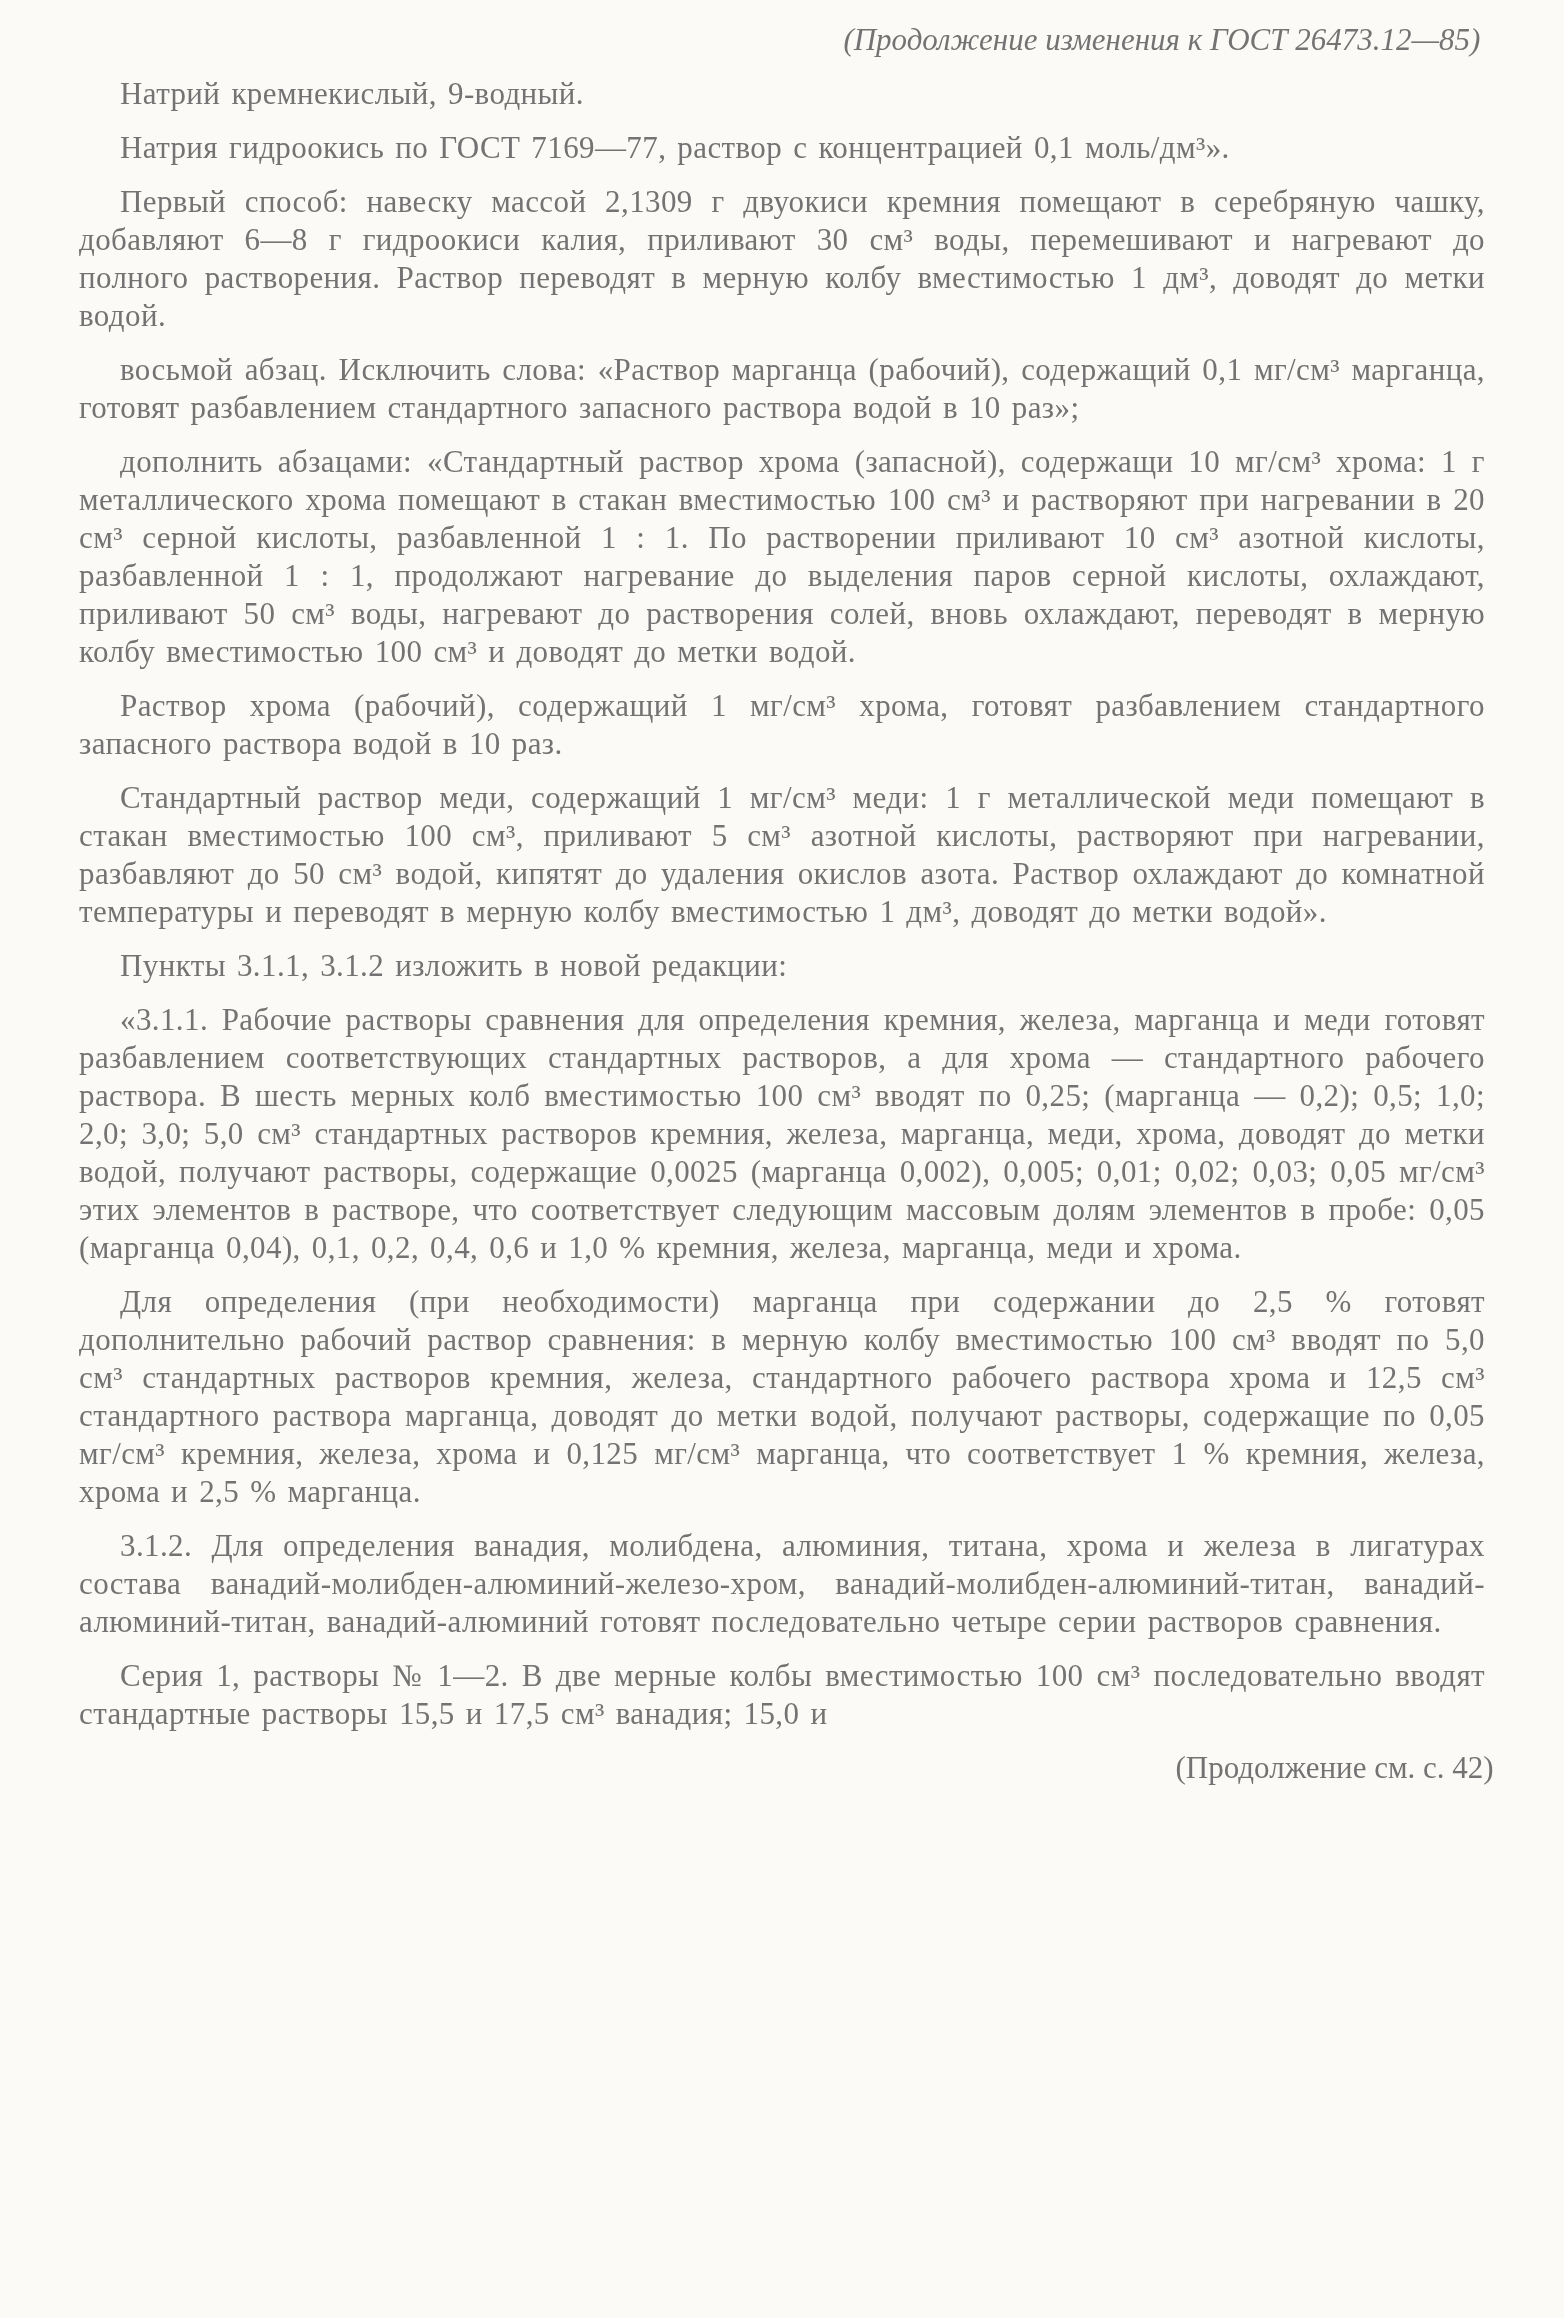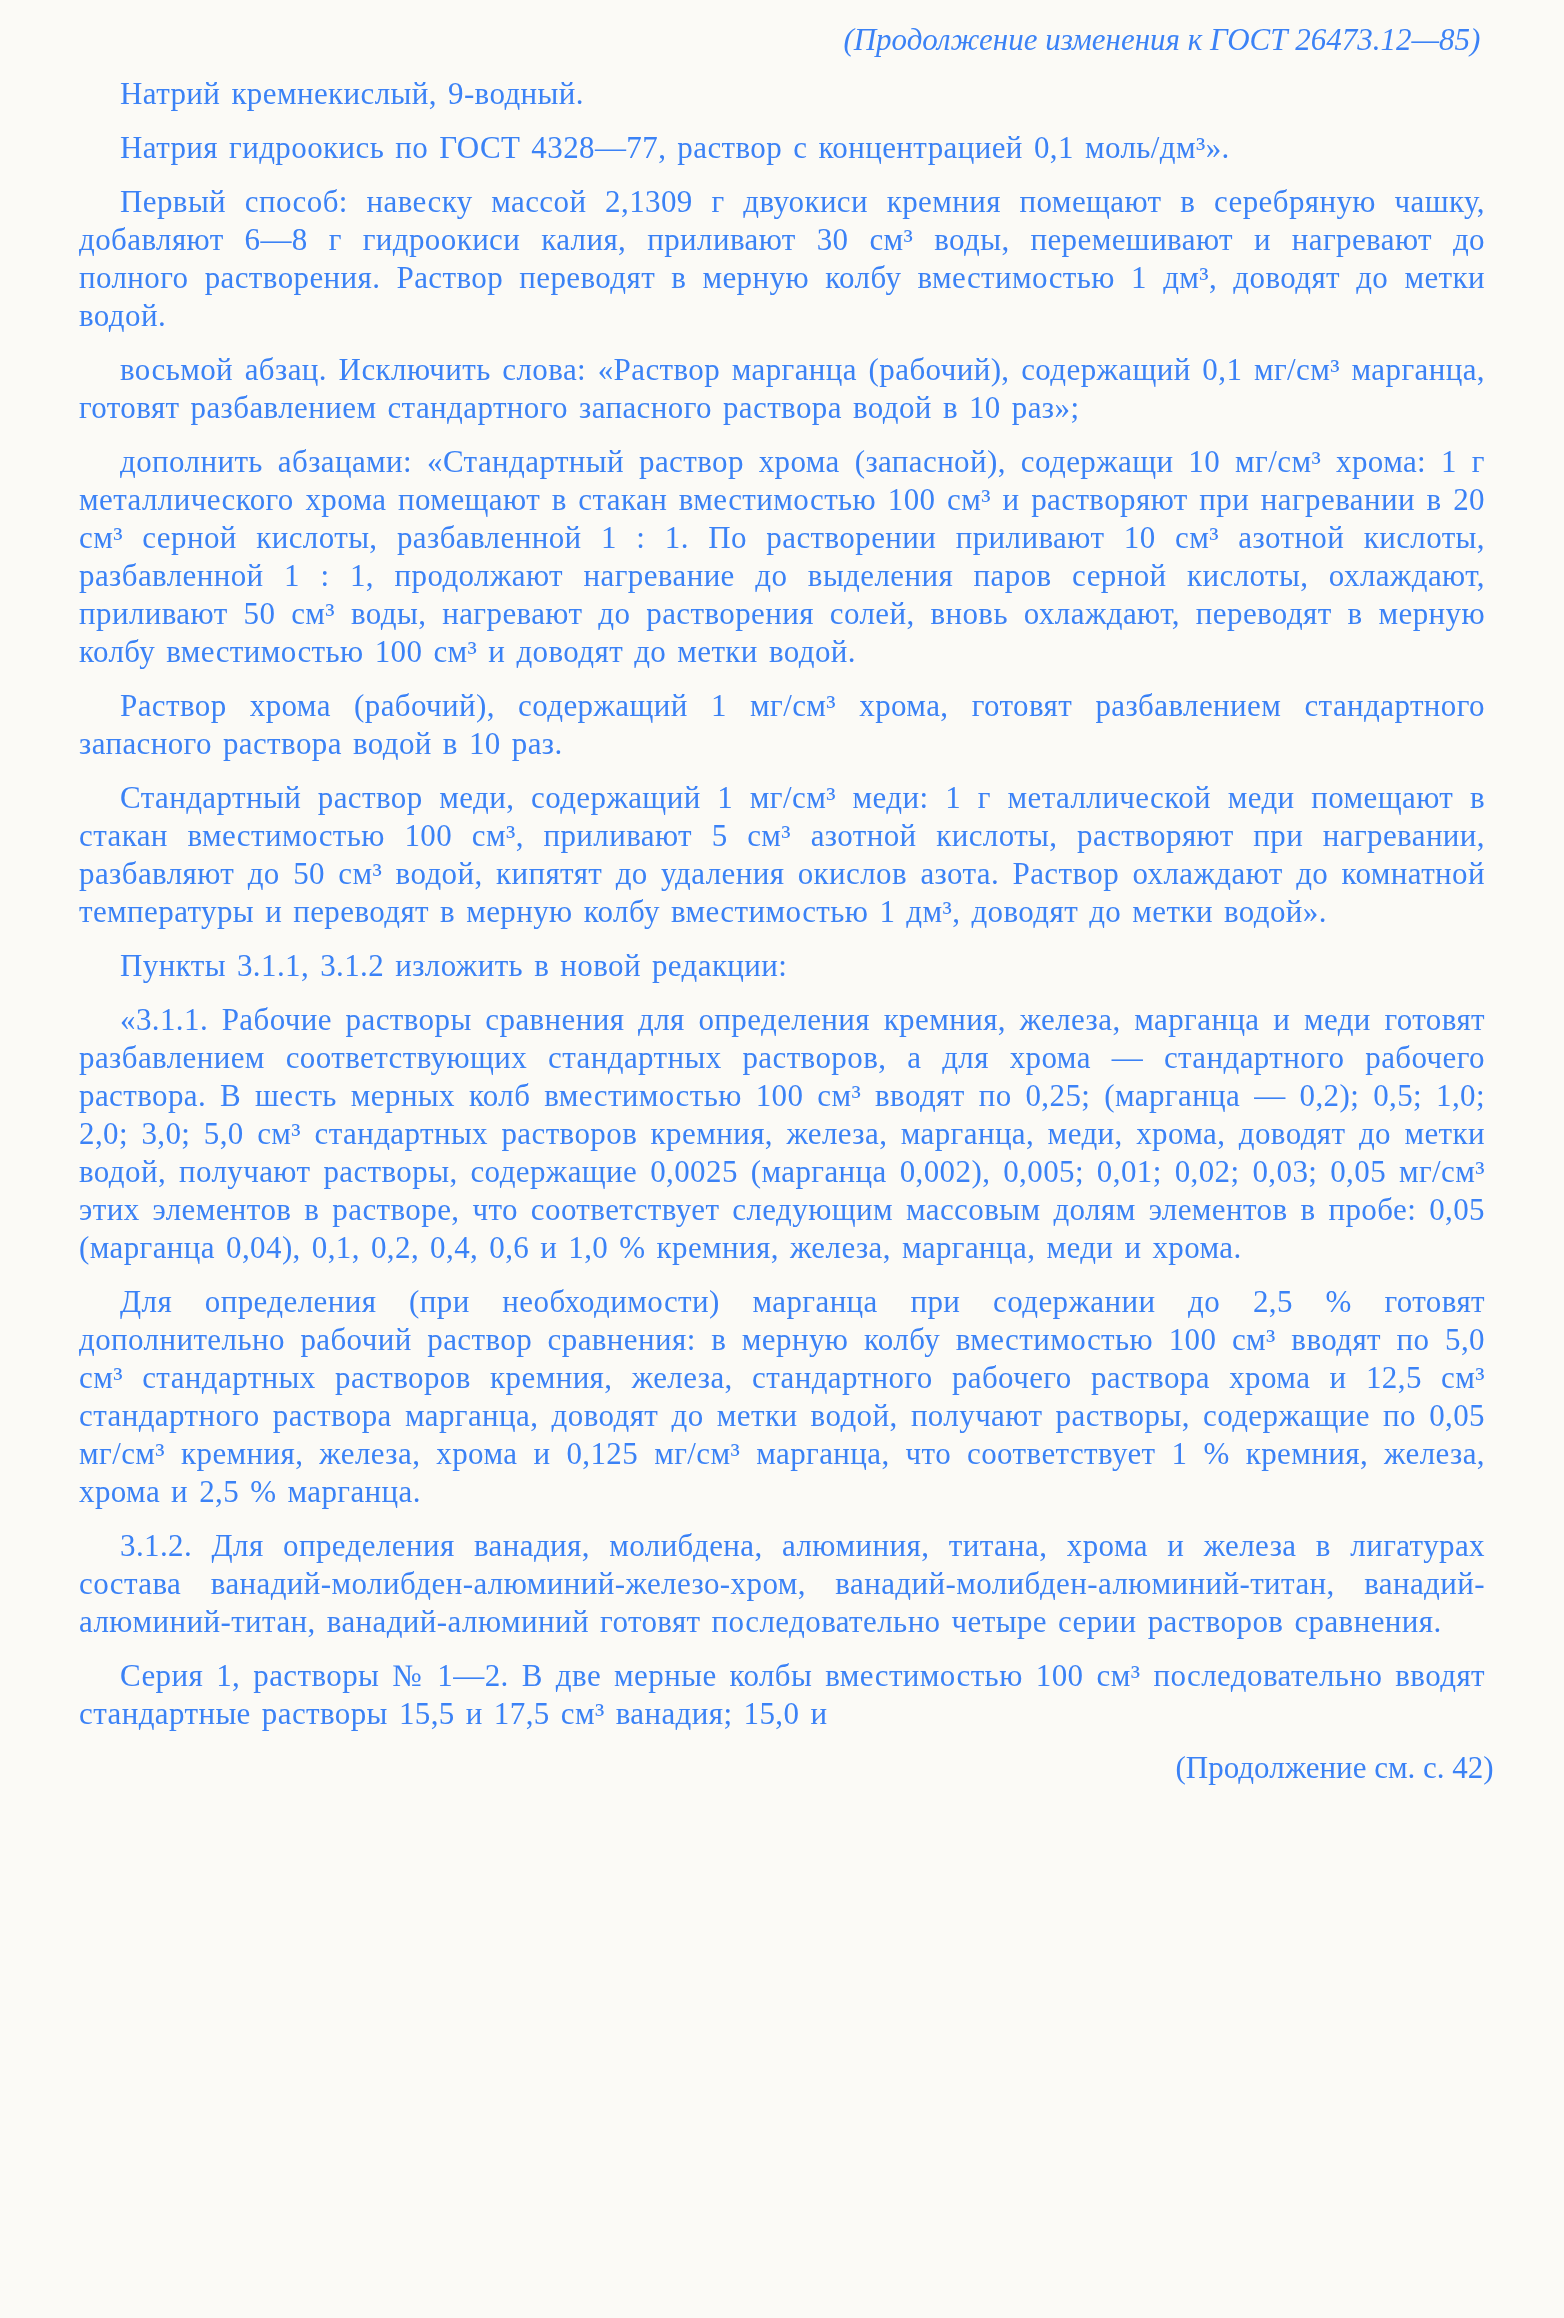--- a/index.html
+++ b/index.html
@@ -6,21 +6,21 @@
     margin: 0;
     padding: 0;
     background: #e9e7e1;
   }
   .page {
     position: relative;
     width: 1564px;
     height: 2319px;
     box-sizing: border-box;
     background: #fbfaf6;
-    color: #3b82f6;
+    color: #737373;
     font-family: "Liberation Serif", "DejaVu Serif", serif;
     font-size: 31px;
     line-height: 38px;
     padding: 20.6px 63px 29px 63px;
     overflow: hidden;
   }
   .page-header {
     text-align: right;
     font-style: italic;
     padding-right: 20.6px;
@@ -43,21 +43,21 @@
 </style>
 </head>
 <body>
 
 <div class="page">
 
   <div class="page-header">(Продолжение изменения к ГОСТ 26473.12—85)</div>
 
   <div class="doc-body">
     <p>Натрий кремнекислый, 9-водный.</p>
-    <p>Натрия гидроокись по ГОСТ 4328—77, раствор с концентрацией 0,1 моль/дм³».</p>
+    <p>Натрия гидроокись по ГОСТ 7169—77, раствор с концентрацией 0,1 моль/дм³».</p>
     <p>Первый способ: навеску массой 2,1309 г двуокиси кремния помещают в серебряную чашку, добавляют 6—8 г гидроокиси калия, приливают 30 см³ воды, перемешивают и нагревают до полного растворения. Раствор переводят в мерную колбу вместимостью 1 дм³, доводят до метки водой.</p>
     <p>восьмой абзац. Исключить слова: «Раствор марганца (рабочий), содержащий 0,1 мг/см³ марганца, готовят разбавлением стандартного запасного раствора водой в 10 раз»;</p>
     <p>дополнить абзацами: «Стандартный раствор хрома (запасной), содержащи 10 мг/см³ хрома: 1 г металлического хрома помещают в стакан вместимостью 100 см³ и растворяют при нагревании в 20 см³ серной кислоты, разбавленной 1 : 1. По растворении приливают 10 см³ азотной кислоты, разбавленной 1 : 1, продолжают нагревание до выделения паров серной кислоты, охлаждают, приливают 50 см³ воды, нагревают до растворения солей, вновь охлаждают, переводят в мерную колбу вместимостью 100 см³ и доводят до метки водой.</p>
     <p>Раствор хрома (рабочий), содержащий 1 мг/см³ хрома, готовят разбавлением стандартного запасного раствора водой в 10 раз.</p>
     <p>Стандартный раствор меди, содержащий 1 мг/см³ меди: 1 г металлической меди помещают в стакан вместимостью 100 см³, приливают 5 см³ азотной кислоты, растворяют при нагревании, разбавляют до 50 см³ водой, кипятят до удаления окислов азота. Раствор охлаждают до комнатной температуры и переводят в мерную колбу вместимостью 1 дм³, доводят до метки водой».</p>
     <p>Пункты 3.1.1, 3.1.2 изложить в новой редакции:</p>
     <p>«3.1.1. Рабочие растворы сравнения для определения кремния, железа, марганца и меди готовят разбавлением соответствующих стандартных растворов, а для хрома — стандартного рабочего раствора. В шесть мерных колб вместимостью 100 см³ вводят по 0,25; (марганца — 0,2); 0,5; 1,0; 2,0; 3,0; 5,0 см³ стандартных растворов кремния, железа, марганца, меди, хрома, доводят до метки водой, получают растворы, содержащие 0,0025 (марганца 0,002), 0,005; 0,01; 0,02; 0,03; 0,05 мг/см³ этих элементов в растворе, что соответствует следующим массовым долям элементов в пробе: 0,05 (марганца 0,04), 0,1, 0,2, 0,4, 0,6 и 1,0 % кремния, железа, марганца, меди и хрома.</p>
     <p>Для определения (при необходимости) марганца при содержании до 2,5 % готовят дополнительно рабочий раствор сравнения: в мерную колбу вместимостью 100 см³ вводят по 5,0 см³ стандартных растворов кремния, железа, стандартного рабочего раствора хрома и 12,5 см³ стандартного раствора марганца, доводят до метки водой, получают растворы, содержащие по 0,05 мг/см³ кремния, железа, хрома и 0,125 мг/см³ марганца, что соответствует 1 % кремния, железа, хрома и 2,5 % марганца.</p>
     <p>3.1.2. Для определения ванадия, молибдена, алюминия, титана, хрома и железа в лигатурах состава ванадий-молибден-алюминий-железо-хром, ванадий-молибден-алюминий-титан, ванадий-алюминий-титан, ванадий-алюминий готовят последовательно четыре серии растворов сравнения.</p>
     <p>Серия 1, растворы № 1—2. В две мерные колбы вместимостью 100 см³ последовательно вводят стандартные растворы 15,5 и 17,5 см³ ванадия; 15,0 и</p>

